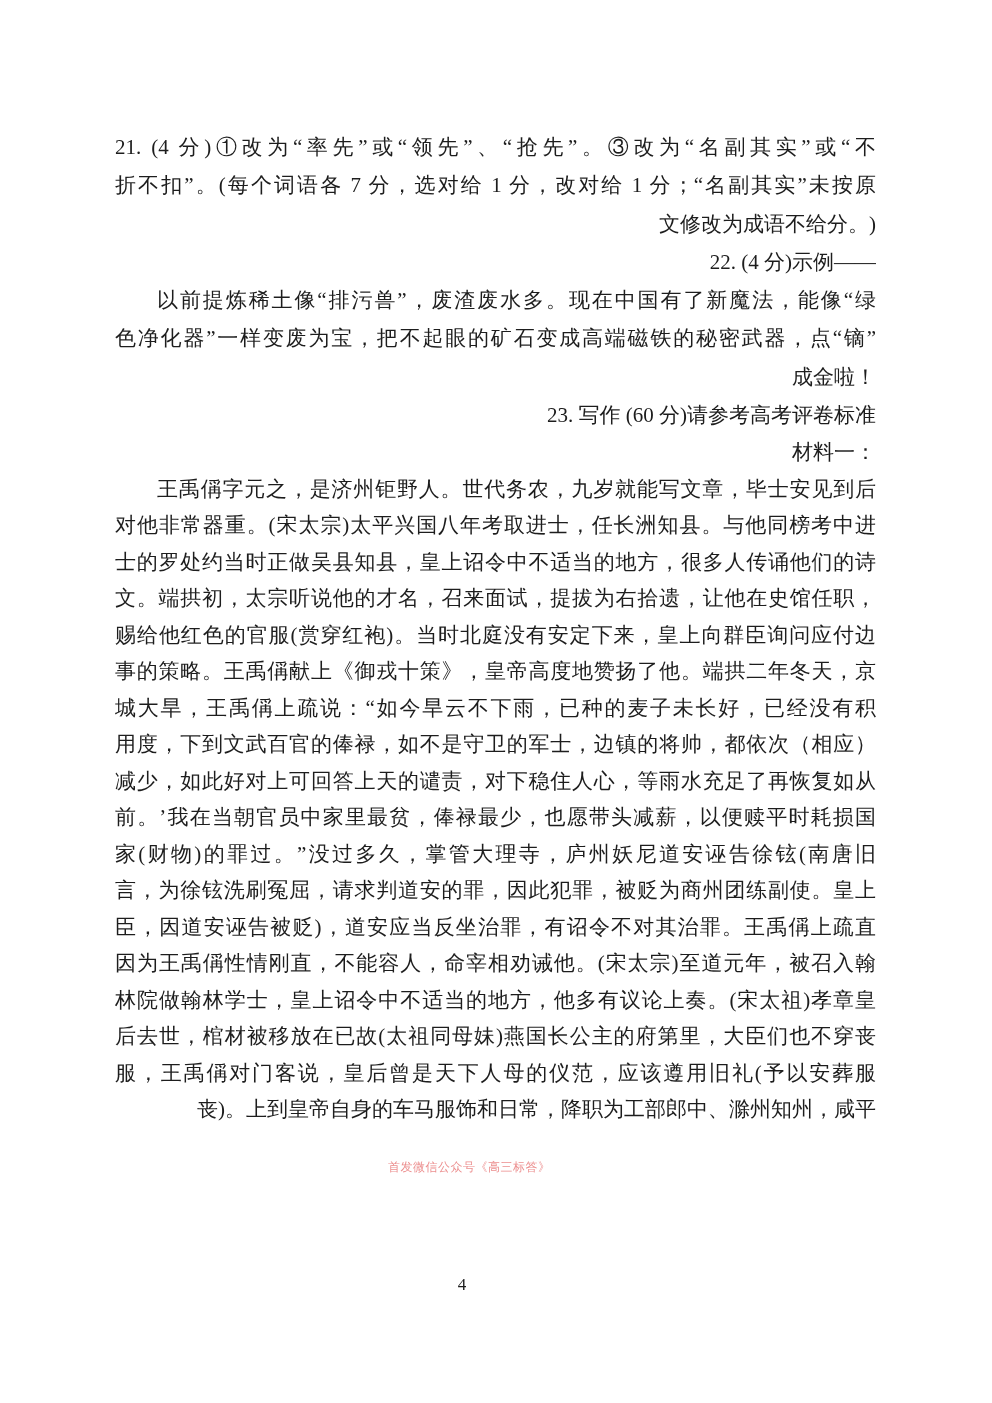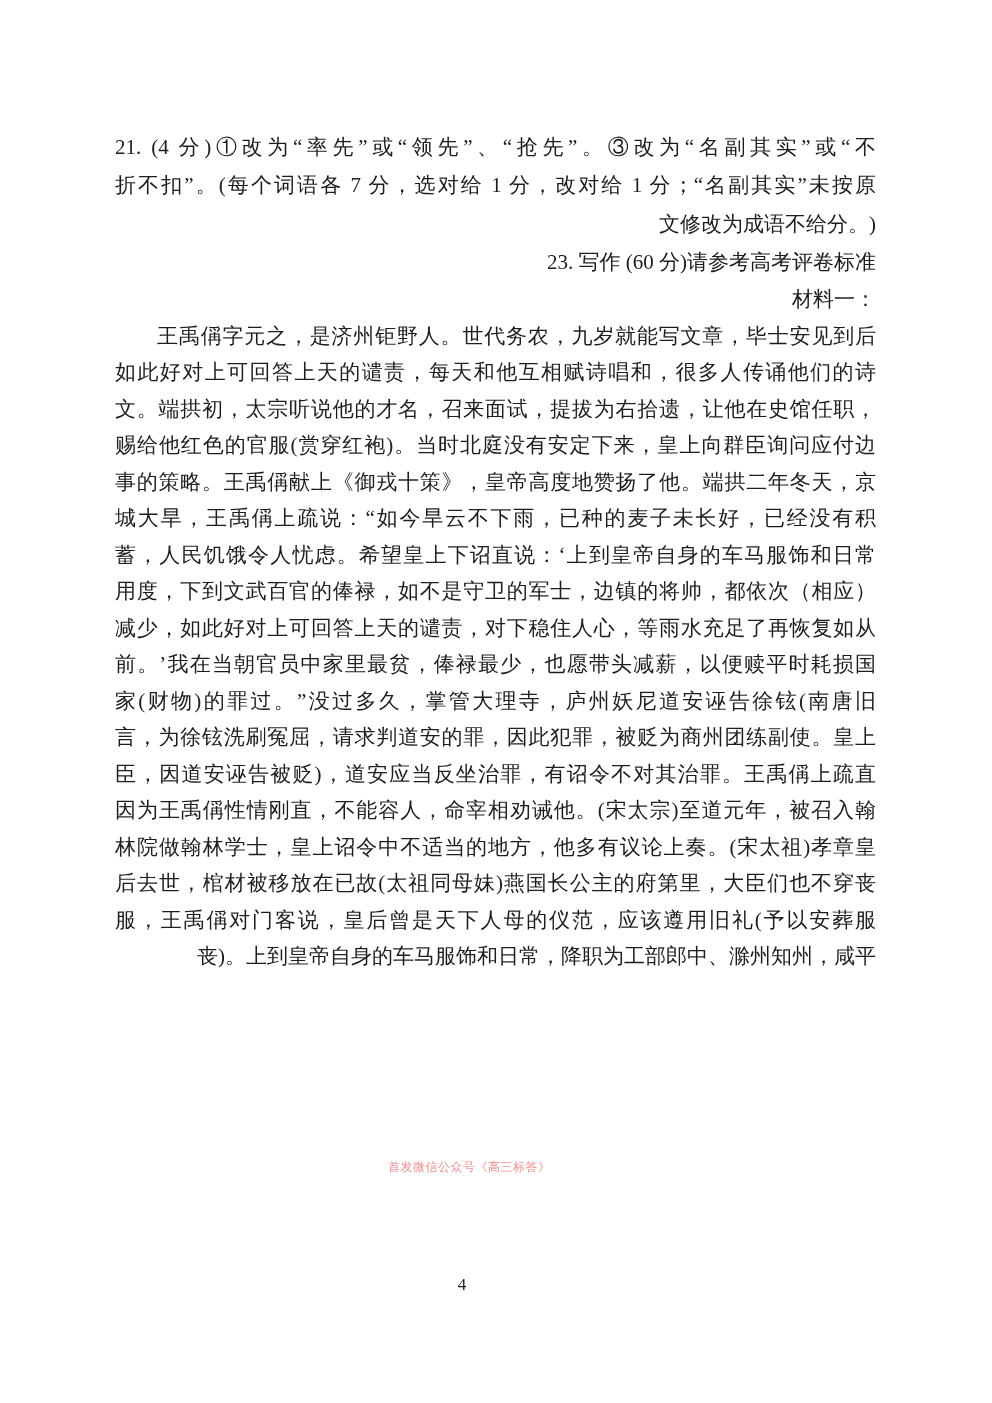--- a/index.html
+++ b/index.html
@@ -62,33 +62,39 @@
 <body>
 
 <div class="page">
   <div class="content">
       <div class="block sec-a">
         <div class="line just">21. (4 分)①改为“率先”或“领先”、“抢先”。③改为“名副其实”或“不</div>
         <div class="line just">折不扣”。(每个词语各 7 分，选对给 1 分，改对给 1 分；“名副其实”未按原</div>
         <div class="line">文修改为成语不给分。)</div>
       </div>
       <div class="block sec-a">
+        <div class="line">22. (4 分)示例——</div>
+        <div class="line just ind">以前提炼稀土像“排污兽”，废渣废水多。现在中国有了新魔法，能像“绿</div>
+        <div class="line just">色净化器”一样变废为宝，把不起眼的矿石变成高端磁铁的秘密武器，点“镝”</div>
+        <div class="line">成金啦！</div>
+      </div>
+      <div class="block sec-a">
         <div class="line">23. 写作 (60 分)请参考高考评卷标准</div>
       </div>
       <div class="block sec-b">
         <div class="line">材料一：</div>
       </div>
       <div class="block sec-b">
         <div class="line just ind">王禹偁字元之，是济州钜野人。世代务农，九岁就能写文章，毕士安见到后</div>
-        <div class="line just">如此好对上可回答上天的谴责，每天和他互相赋诗唱和，很多人传诵他们的诗</div>
+        <div class="line just">对他非常器重。(宋太宗)太平兴国八年考取进士，任长洲知县。与他同榜考中进</div>
+        <div class="line just">士的罗处约当时正做吴县知县，皇上诏令中不适当的地方，很多人传诵他们的诗</div>
         <div class="line just">文。端拱初，太宗听说他的才名，召来面试，提拔为右拾遗，让他在史馆任职，</div>
         <div class="line just">赐给他红色的官服(赏穿红袍)。当时北庭没有安定下来，皇上向群臣询问应付边</div>
         <div class="line just">事的策略。王禹偁献上《御戎十策》，皇帝高度地赞扬了他。端拱二年冬天，京</div>
         <div class="line just">城大旱，王禹偁上疏说：“如今旱云不下雨，已种的麦子未长好，已经没有积</div>
-        <div class="line just">蓄，人民饥饿令人忧虑。希望皇上下诏直说：‘上到皇帝自身的车马服饰和日常</div>
         <div class="line just">用度，下到文武百官的俸禄，如不是守卫的军士，边镇的将帅，都依次（相应）</div>
         <div class="line just">减少，如此好对上可回答上天的谴责，对下稳住人心，等雨水充足了再恢复如从</div>
         <div class="line just">前。’我在当朝官员中家里最贫，俸禄最少，也愿带头减薪，以便赎平时耗损国</div>
         <div class="line just">家(财物)的罪过。”没过多久，掌管大理寺，庐州妖尼道安诬告徐铉(南唐旧</div>
         <div class="line just">言，为徐铉洗刷冤屈，请求判道安的罪，因此犯罪，被贬为商州团练副使。皇上</div>
         <div class="line just">臣，因道安诬告被贬)，道安应当反坐治罪，有诏令不对其治罪。王禹偁上疏直</div>
         <div class="line just">因为王禹偁性情刚直，不能容人，命宰相劝诫他。(宋太宗)至道元年，被召入翰</div>
         <div class="line just">林院做翰林学士，皇上诏令中不适当的地方，他多有议论上奏。(宋太祖)孝章皇</div>
         <div class="line just">后去世，棺材被移放在已故(太祖同母妹)燕国长公主的府第里，大臣们也不穿丧</div>
         <div class="line just">服，王禹偁对门客说，皇后曾是天下人母的仪范，应该遵用旧礼(予以安葬服</div>

